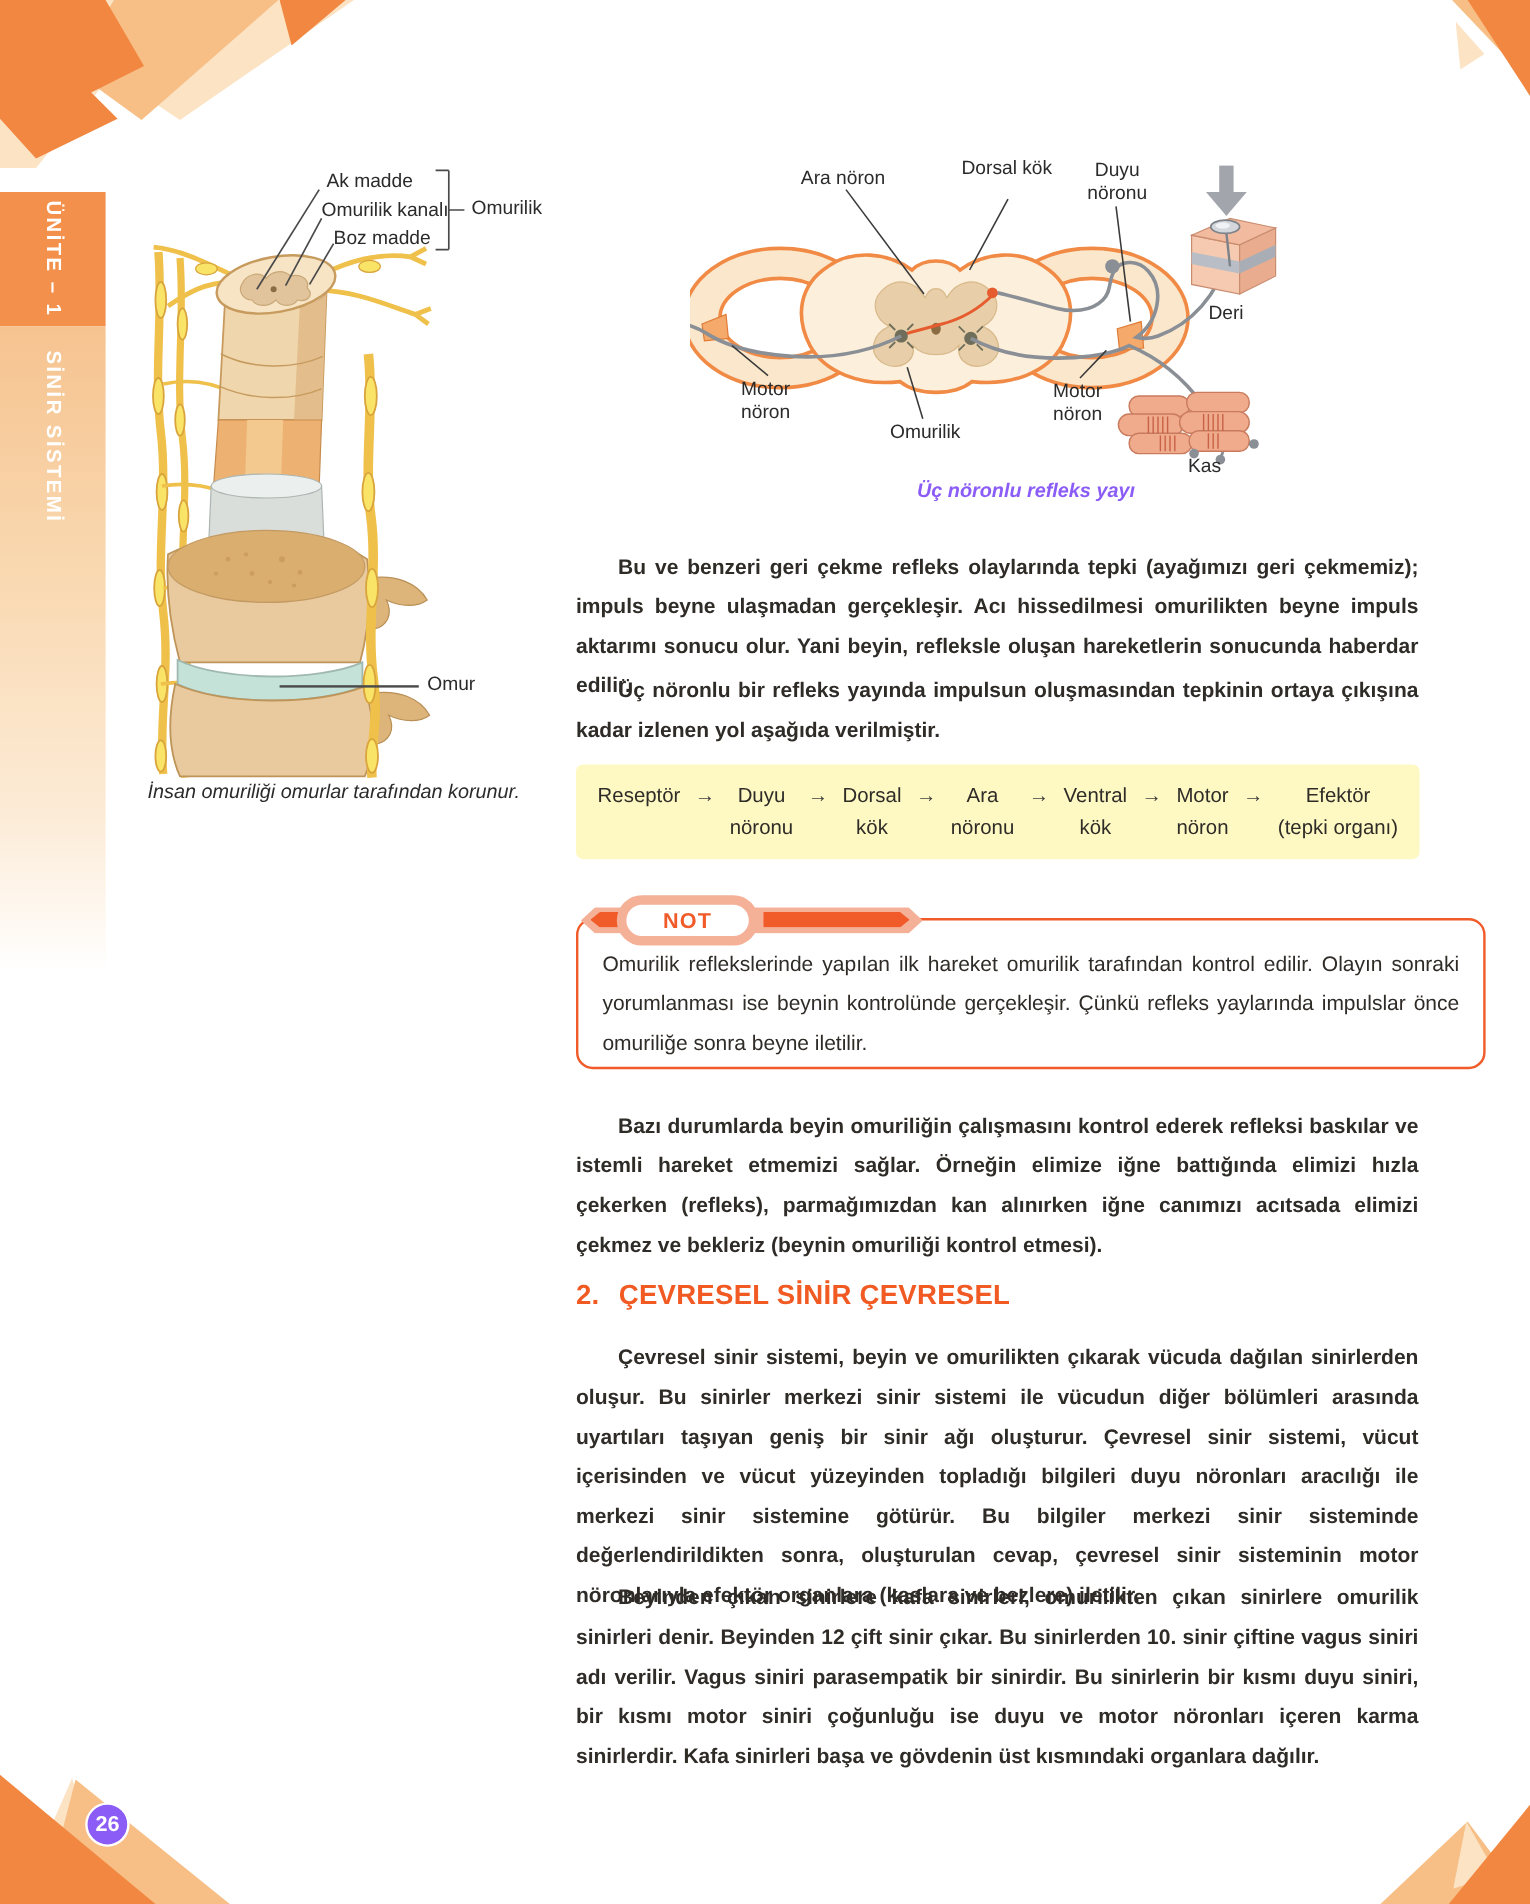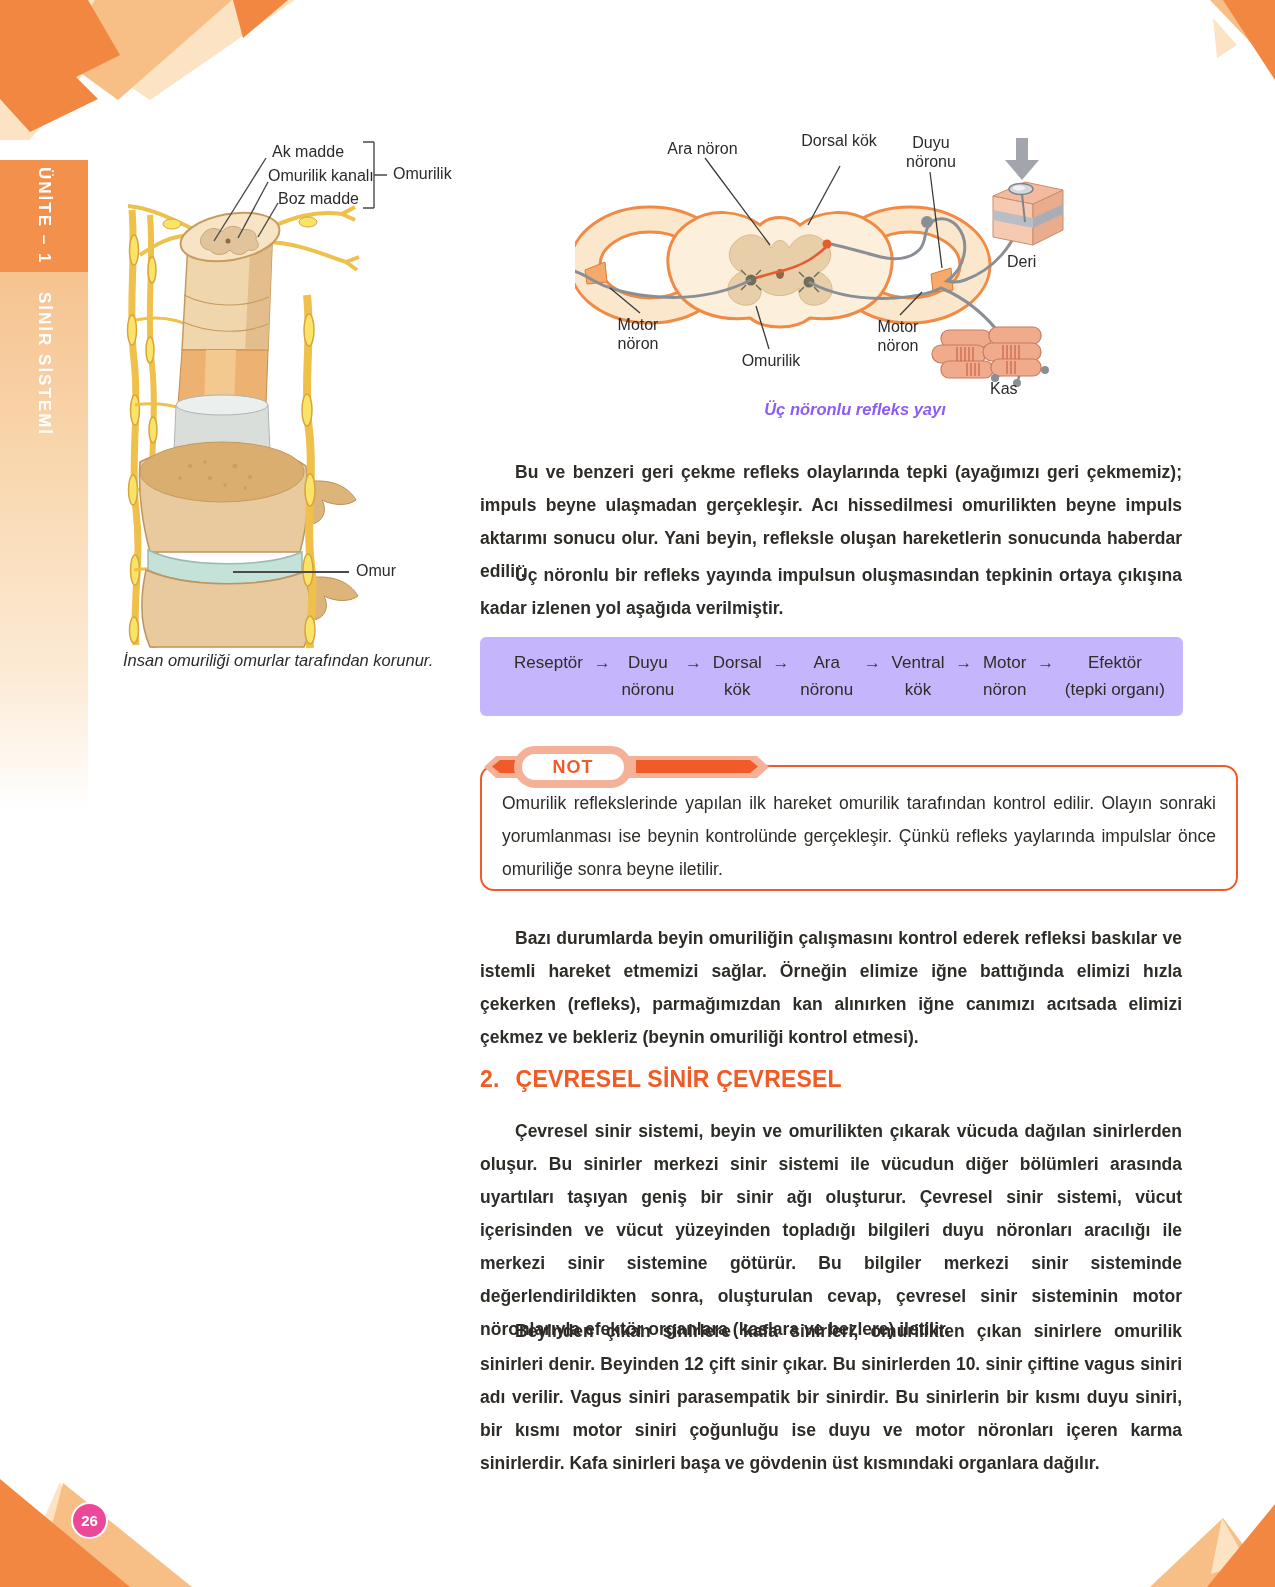--- a/index.html
+++ b/index.html
@@ -40,45 +40,45 @@
   .fig-caption-left{position:absolute;left:123px;top:651px;width:360px;font-size:16.5px;
          font-style:italic;color:#2b2b2b;}
   .fig-caption-right{position:absolute;left:575px;top:400px;width:560px;text-align:center;
          font-size:16.5px;font-style:italic;font-weight:bold;color:#8b5cf6;}
   .leader-h{position:absolute;height:1.5px;background:#4a4a4a;}
   
   .col{position:absolute;left:480px;width:702px;font-weight:bold;}
   .para{font-size:17.5px;line-height:33px;text-align:justify;text-indent:35px;margin:0;}
   .heading2{display:flex;gap:16px;color:#F15A22;font-size:23px;font-weight:bold;letter-spacing:0.2px;}
   
-  .flow-box{position:absolute;left:480px;top:637px;width:703px;height:79px;background:#c4b5fd;
+  .flow-box{position:absolute;left:480px;top:637px;width:703px;height:79px;background:#fef9c3;
             border-radius:6px;box-sizing:border-box;display:flex;align-items:flex-start;
-            padding:12px 18px 0 34px;font-size:17px;color:#2f2c28;}
+            padding:12px 18px 0 18px;font-size:17px;color:#2f2c28;}
   .flow-step{display:flex;flex-direction:column;align-items:center;line-height:27px;flex:0 0 auto;}
   .flow-arrow{flex:1 1 auto;text-align:center;line-height:27px;color:#3c3c3c;}
   
   .note-box{position:absolute;left:480px;top:765px;width:758px;height:126px;box-sizing:border-box;
             border:2.5px solid #F15A29;border-radius:14px;}
   .note-text{padding:20px 20px 0 20px;font-size:17.5px;line-height:33px;text-align:justify;margin:0;}
   .note-badge{position:absolute;left:2px;top:-21px;width:285px;height:42px;}
   .nb-band{position:absolute;left:0;top:10px;width:285px;height:22px;background:#F5B098;
            clip-path:polygon(0px 11px,12px 0px,273px 0px,285px 11px,273px 22px,12px 22px);}
   .nb-arr-l{position:absolute;left:8px;top:14px;width:26px;height:13px;background:#F15A29;
            clip-path:polygon(0px 6.5px,8px 0px,26px 0px,26px 13px,8px 13px);}
   .nb-arr-r{position:absolute;left:152px;top:14px;width:122px;height:13px;background:#F15A29;
            clip-path:polygon(0px 0px,114px 0px,122px 6.5px,114px 13px,0px 13px);}
   .nb-pill{position:absolute;left:30px;top:0;width:118px;height:42px;box-sizing:border-box;
            background:#fff;border:8px solid #F5B098;border-radius:22px;
            display:flex;align-items:center;justify-content:center;
            color:#F15A29;font-weight:bold;font-size:18px;letter-spacing:1px;}
   
   .page-badge{position:absolute;left:71px;top:1502px;width:37px;height:37px;border-radius:50%;
-           background:#ec4899;border:2.5px solid #ffffff;box-sizing:border-box;
+           background:#8b5cf6;border:2.5px solid #ffffff;box-sizing:border-box;
            display:flex;align-items:center;justify-content:center;
-           color:#fff;font-weight:bold;font-size:15px;z-index:5;}
+           color:#fff;font-weight:bold;font-size:18px;z-index:5;}
 </style>
 </head>
 <body>
 
 <div class="page">
 
   <div class="deco tl">
     <div class="tl-pale"></div>
       <div class="tl-mid"></div>
       <div class="tl-dark"></div>

